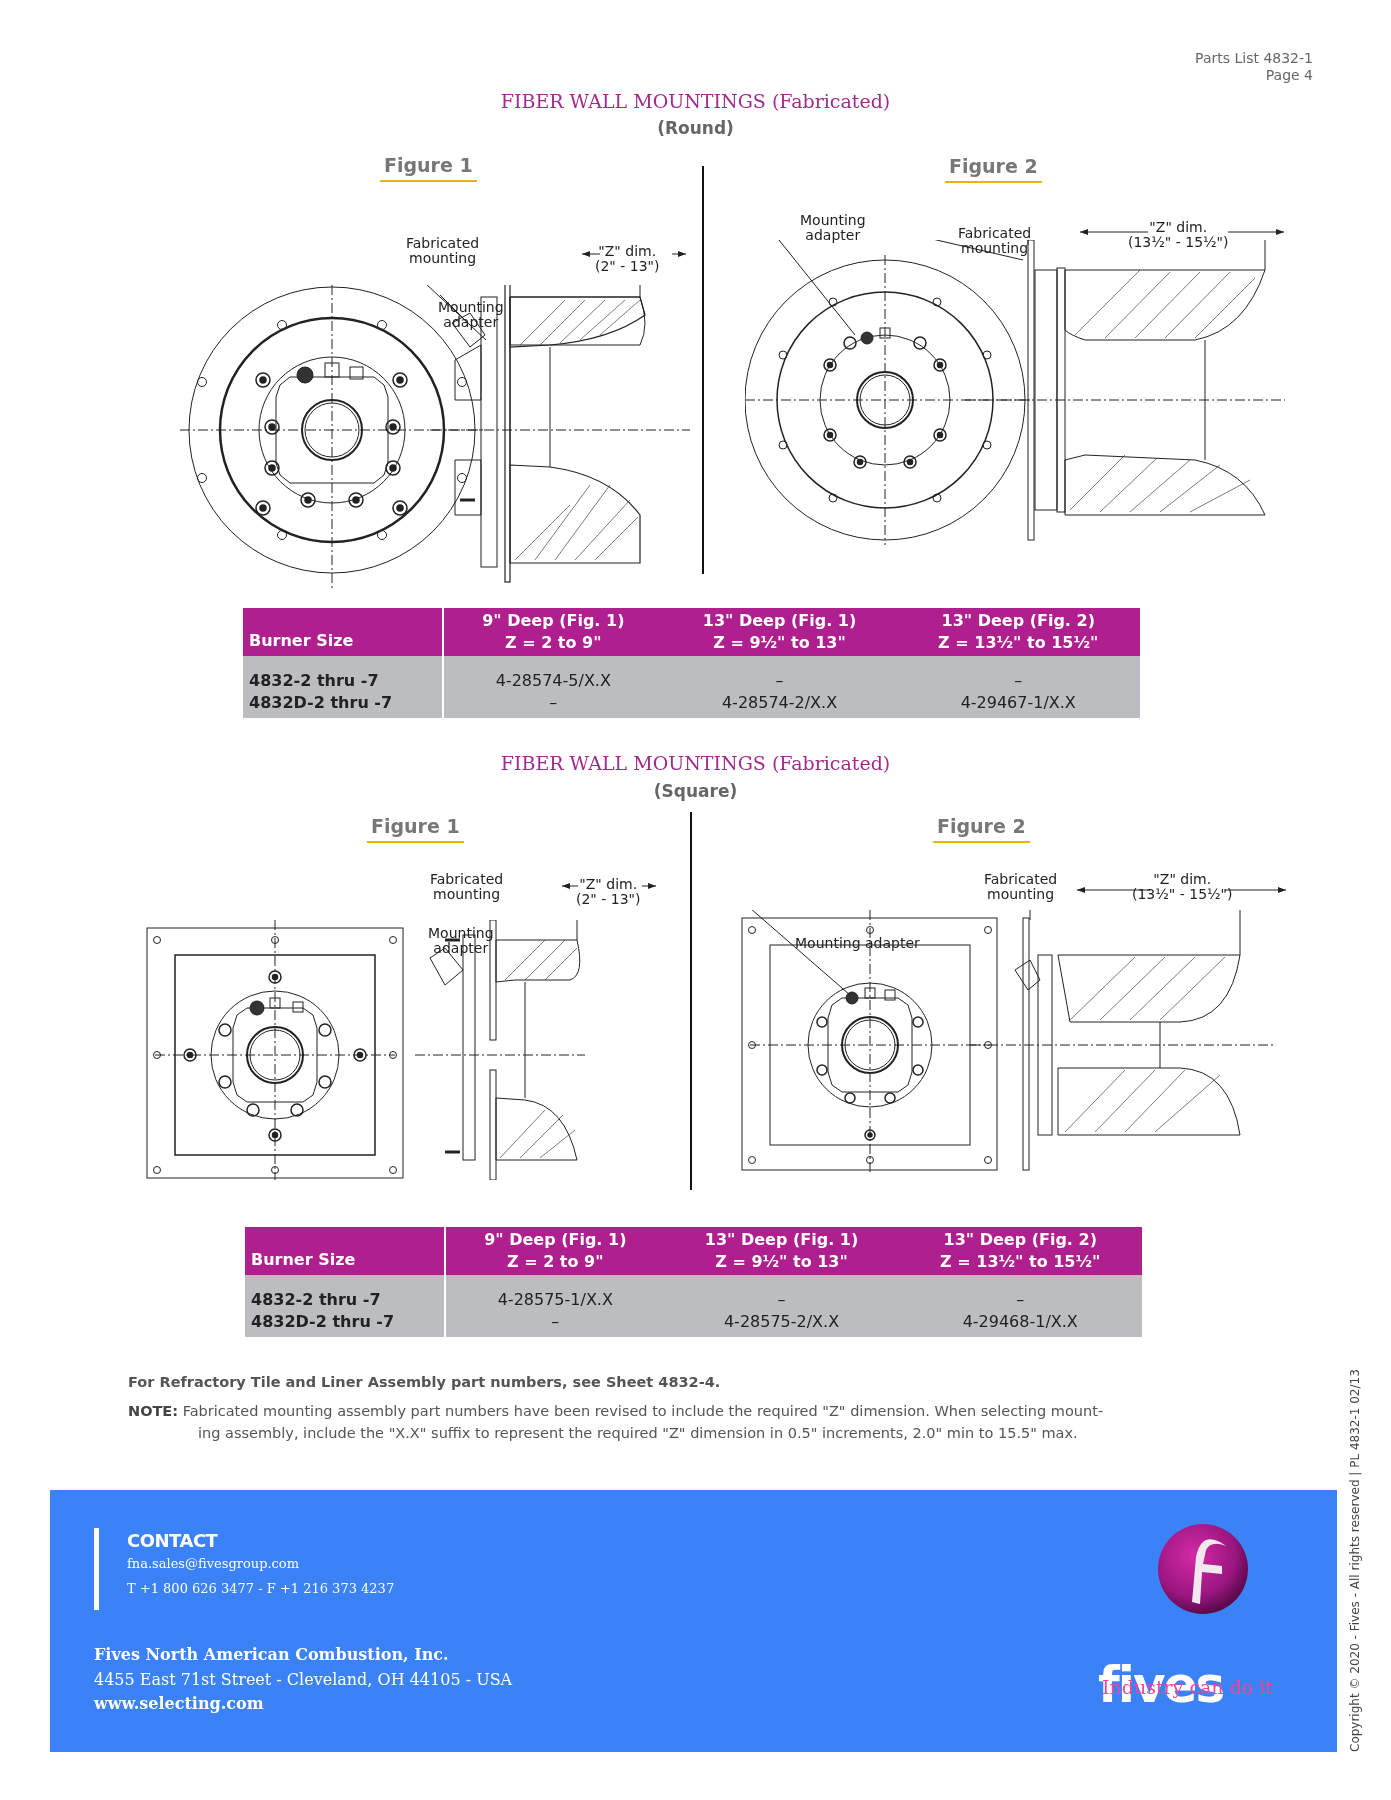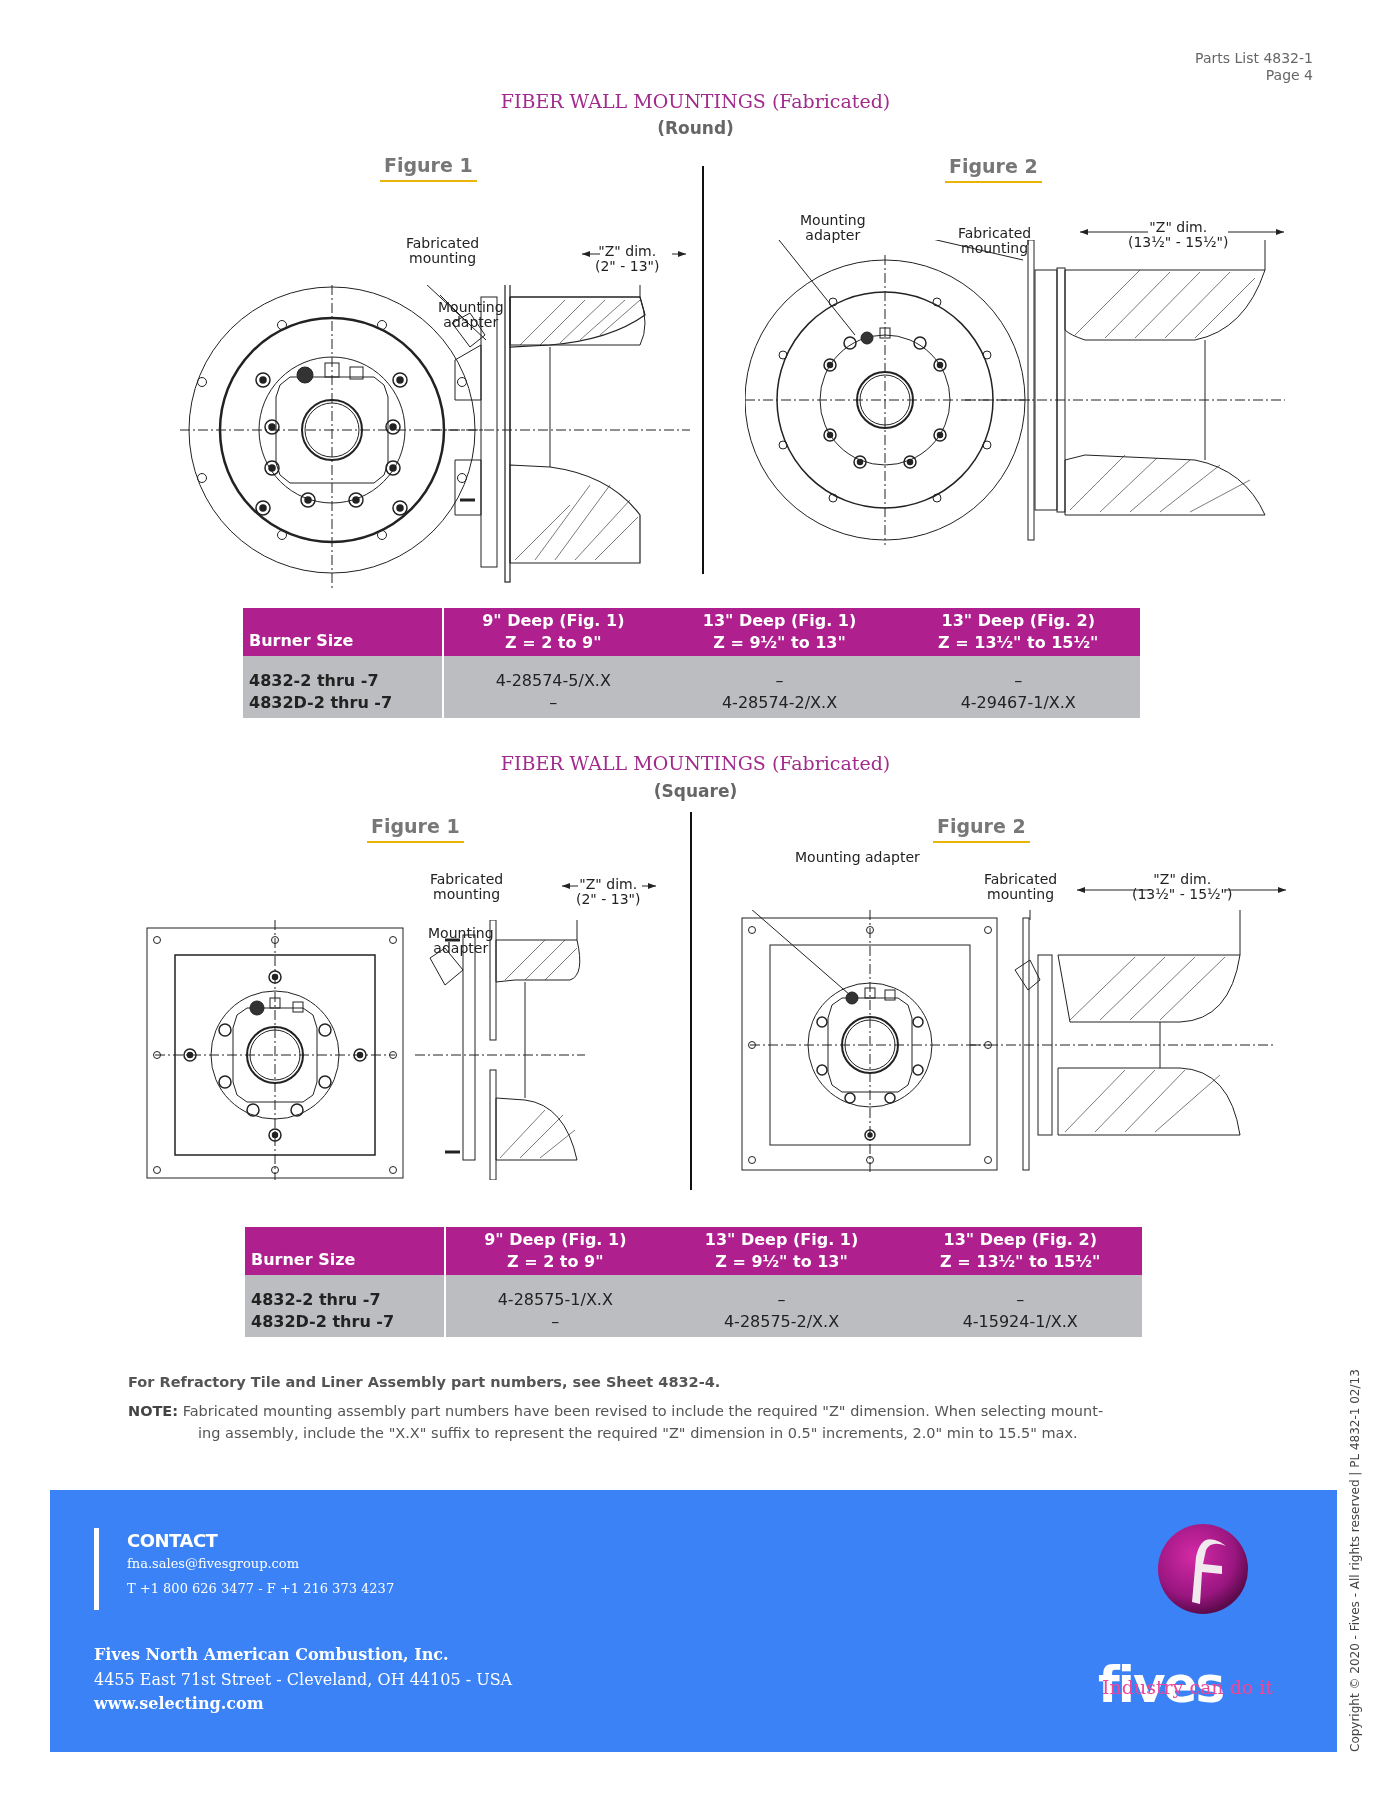--- a/index.html
+++ b/index.html
@@ -404,21 +404,21 @@
         <line x1="325" y1="222" x2="385" y2="160"></line>
           <line x1="355" y1="222" x2="415" y2="160"></line>
           <line x1="385" y1="222" x2="445" y2="160"></line>
           <line x1="415" y1="222" x2="480" y2="165"></line>
       </g>
       <line x1="290" y1="-25" x2="290" y2="10"></line>
       <line x1="500" y1="-40" x2="500" y2="45"></line>
     </g>
   </svg>
 </div>
-<div class="callout" style="left:795px; top:850px;">Mounting adapter</div>
+<div class="callout" style="left:795px; top:936px;">Mounting adapter</div>
 <div class="callout" style="left:984px; top:872px;">Fabricated<br>mounting</div>
 <div class="callout" style="left:1132px; top:872px;">
   <span>"Z" dim.</span><br>
   <span>(13½" - 15½")</span>
 </div>
 <svg style="position:absolute; left:1075px; top:884px; width:215px; height:12px;">
   <line x1="2" y1="6" x2="75" y2="6" stroke="#222"></line>
     <polygon points="2,6 10,3 10,9" fill="#222"></polygon>
   <line x1="150" y1="6" x2="211" y2="6" stroke="#222"></line>
     <polygon points="211,6 203,3 203,9" fill="#222"></polygon>
@@ -446,21 +446,21 @@
     <tr>
       <td class="first">4832-2 thru -7</td>
       <td>4-28575-1/X.X</td>
       <td>–</td>
       <td>–</td>
     </tr>
     <tr>
       <td class="first">4832D-2 thru -7</td>
       <td>–</td>
       <td>4-28575-2/X.X</td>
-      <td>4-15924-1/X.X</td>
+      <td>4-29468-1/X.X</td>
     </tr>
     <tr class="spacer-bot">
         <td class="first"></td>
         <td></td>
         <td></td>
         <td></td>
       </tr>
   </tbody>
 </table>
 

